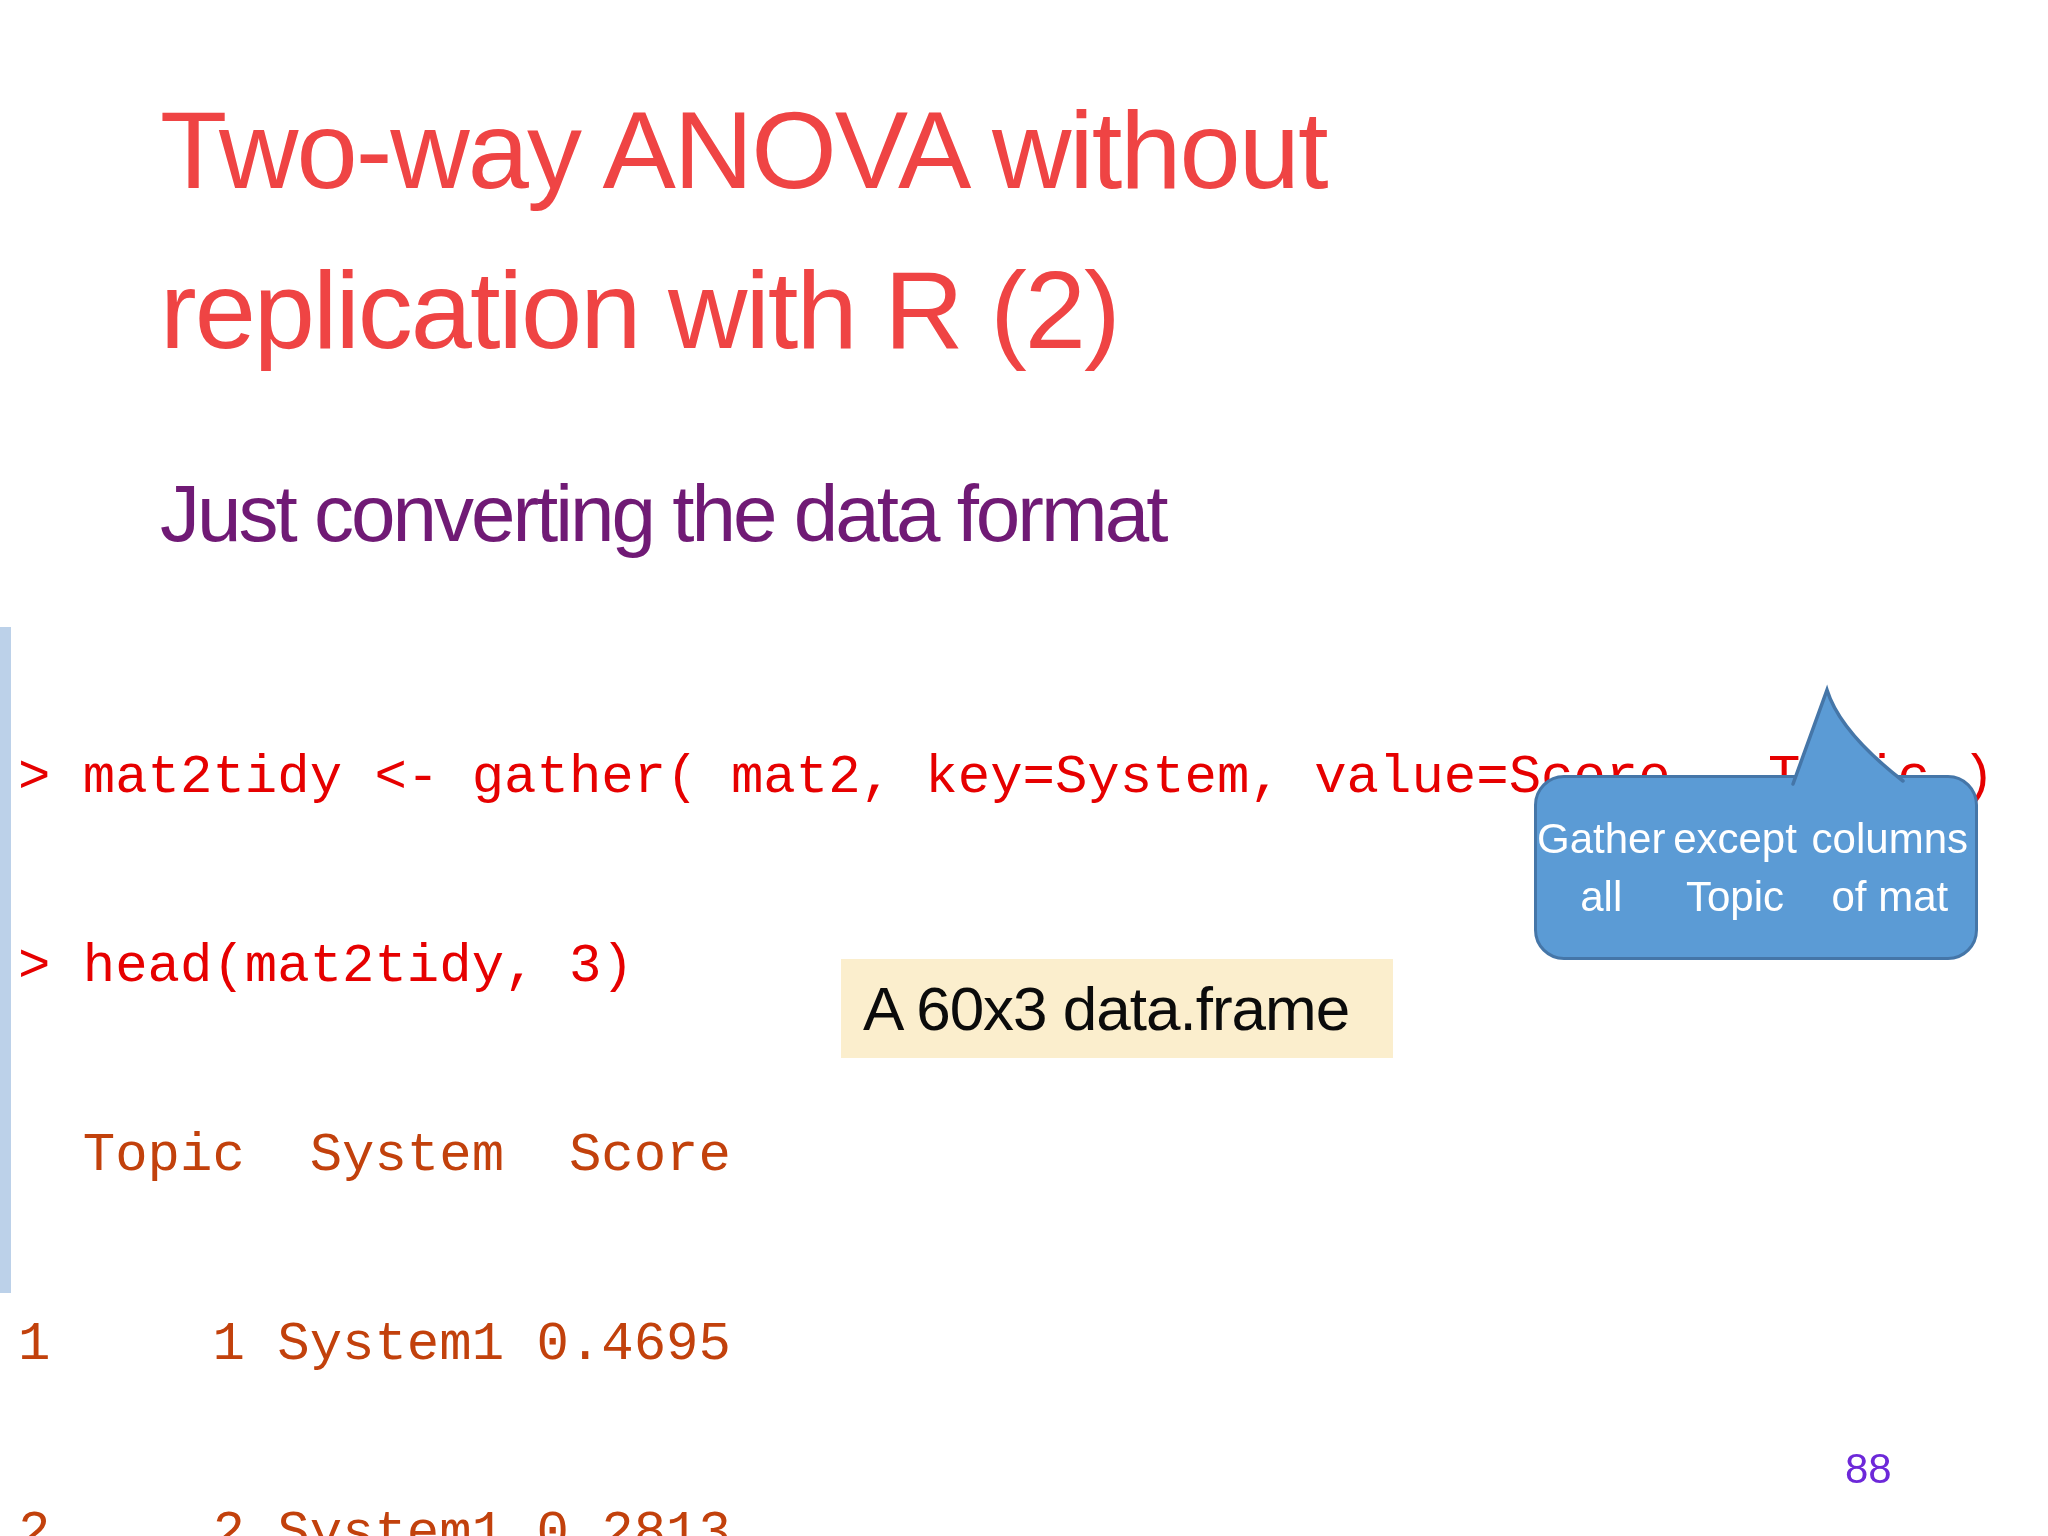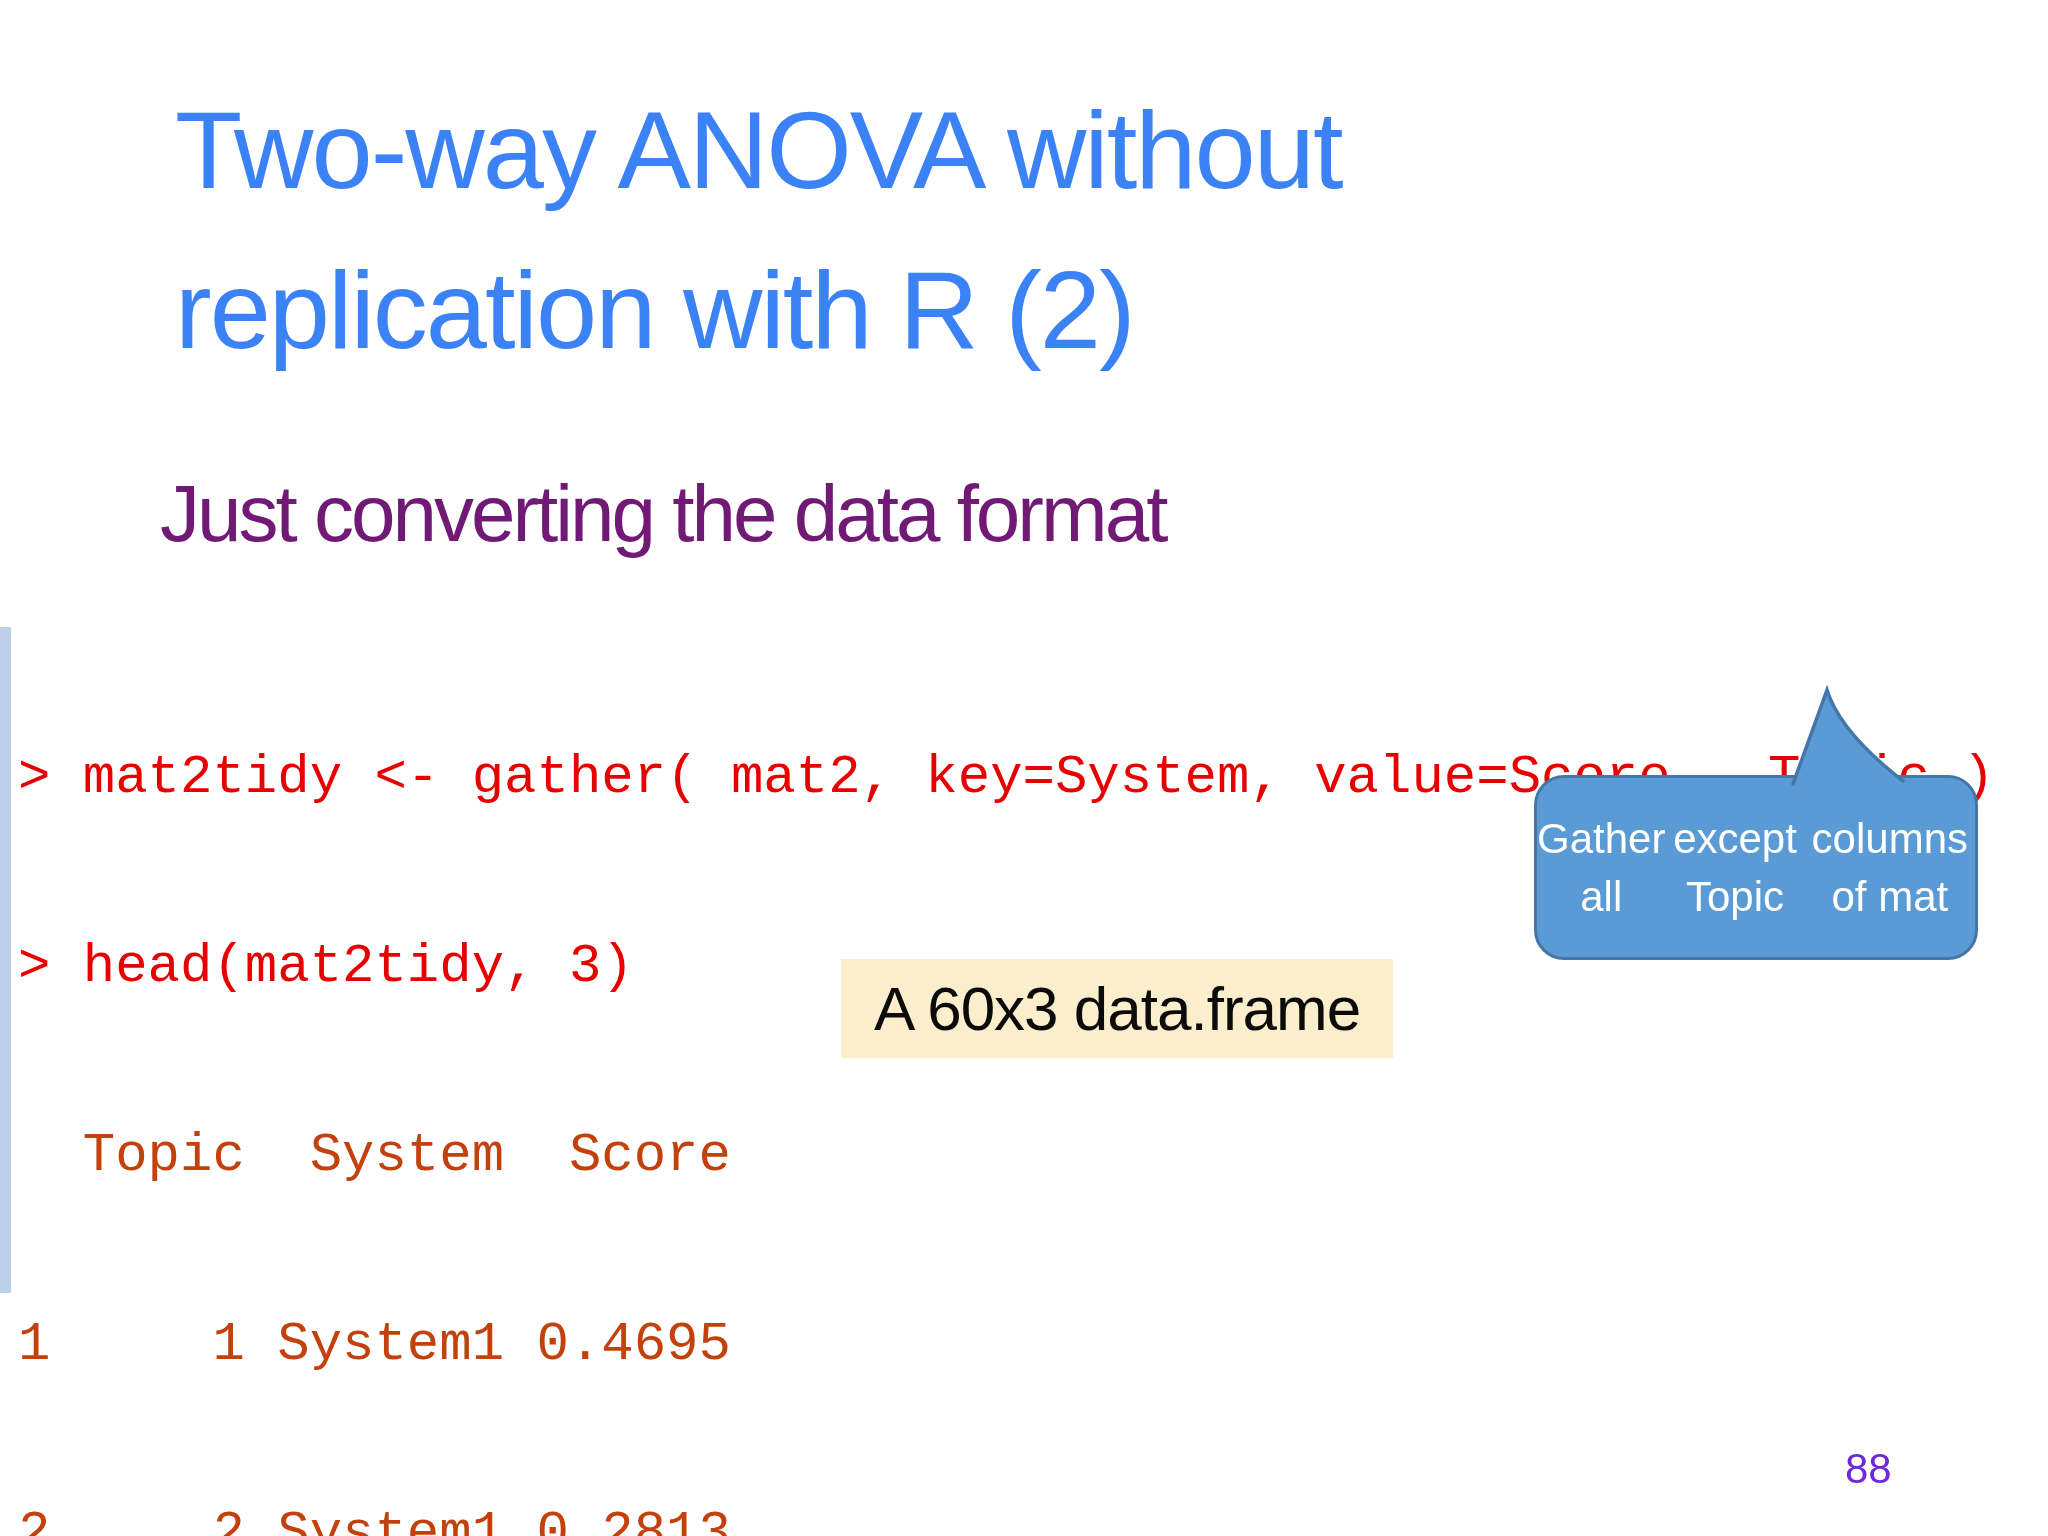--- a/index.html
+++ b/index.html
@@ -3,42 +3,42 @@
 <meta charset="utf-8">
 <style>
   html,body{margin:0;padding:0;}
   body{
     width:2048px;height:1536px;position:relative;overflow:hidden;
     background:#ffffff;font-family:"Liberation Sans",sans-serif;
   }
   .title{
     position:absolute;left:160px;top:70px;
     font-size:110px;line-height:160px;letter-spacing:-2px;
-    color:#3b82f6;white-space:pre;margin-left:15px;
+    color:#ef4444;white-space:pre;
   }
   .subtitle{
     position:absolute;left:160px;top:468px;
     font-size:80px;letter-spacing:-3px;color:#701a75;white-space:pre;
   }
   .accent-bar{
     position:absolute;left:0;top:627px;width:11px;height:666px;
     background:#bcd1e9;
   }
   .console{
     position:absolute;left:18px;top:620px;margin:0;
     font-family:"Liberation Mono","DejaVu Sans Mono",monospace;
     font-size:54px;line-height:63px;white-space:pre;
   }
   .console .ln{height:63px;}
   .console .input{color:#e60000;}
   .console .output{color:#c2410c;}
   .note{
     position:absolute;left:841px;top:959px;width:552px;height:99px;
     box-sizing:border-box;background:#fbeecd;
-    display:flex;align-items:center;padding-left:33px;
+    display:flex;align-items:center;padding-left:22px;
     font-size:62px;letter-spacing:-1px;color:#0b0b0b;white-space:pre;
   }
   .callout{
     position:absolute;left:1534px;top:775px;width:444px;height:185px;
     box-sizing:border-box;background:#5b9bd5;border:3px solid #4576a8;
     border-radius:30px;
     display:flex;justify-content:center;align-items:center;
     color:#ffffff;font-size:42px;line-height:58px;text-align:center;
   }
   .callout-pointer{

